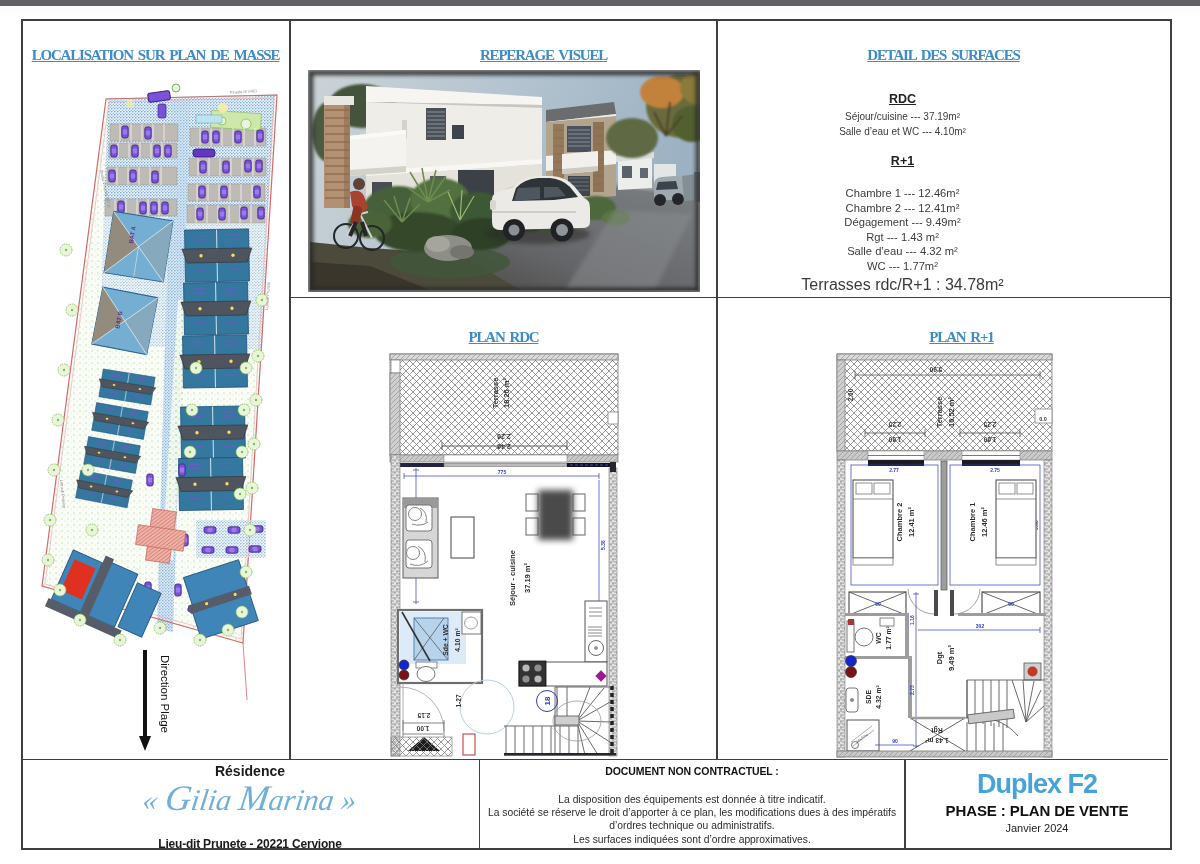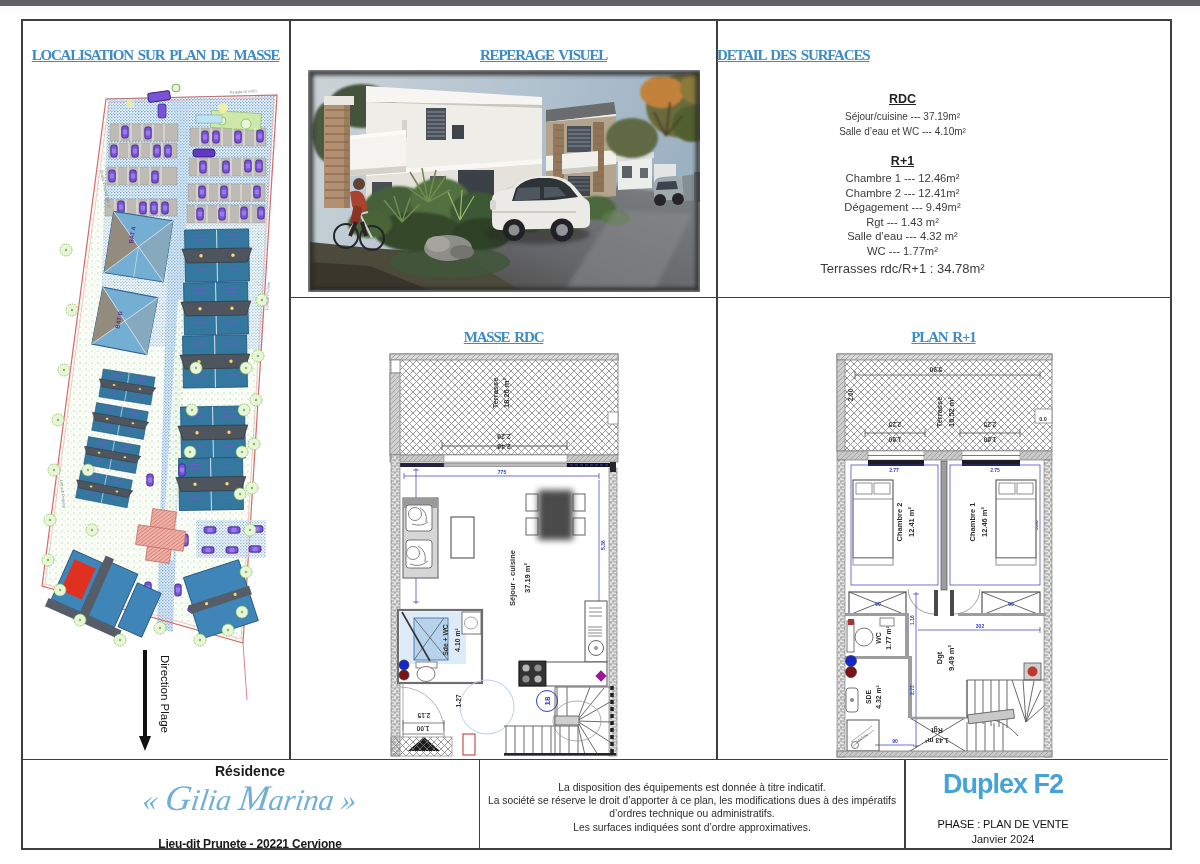--- a/index.html
+++ b/index.html
@@ -23,60 +23,61 @@
 <div class="abs" style="left:21px;top:759px;width:1147px;height:1px;background:#3f3f3f"></div>
 
 <div class="abs" style="left:479px;top:759px;width:1px;height:89px;background:#3f3f3f"></div>
 
 <div class="abs" style="left:904px;top:759px;width:2px;height:89px;background:#3f3f3f"></div>
 
 <div class="abs title" style="left:21px;top:47px;width:269px;text-align:center">LOCALISATION SUR PLAN DE MASSE</div>
 
 <div class="abs title" style="left:290px;top:47px;width:507px;text-align:center">REPERAGE VISUEL</div>
 
-<div class="abs title" style="left:717px;top:47px;width:453px;text-align:left">DETAIL DES SURFACES</div>
-
-<div class="abs title" style="left:290px;top:329px;width:427px;text-align:center">MASSE RDC</div>
-
-<div class="abs title" style="left:717px;top:329px;width:453px;text-align:center">PLAN R+1</div>
+<div class="abs title" style="left:717px;top:47px;width:453px;text-align:center">DETAIL DES SURFACES</div>
+
+<div class="abs title" style="left:290px;top:329px;width:427px;text-align:center">PLAN RDC</div>
+
+<div class="abs title" style="left:735px;top:329px;width:453px;text-align:center">PLAN R+1</div>
 
 <div class="abs" style="left:717px;top:92px;width:371px;text-align:center;color:#3b3b3b">
 
   <div style="font-weight:bold;font-size:12.5px;text-decoration:underline;color:#222">RDC</div>
 
   <div style="font-size:10px;margin-top:3px;line-height:15px">Séjour/cuisine --- 37.19m²<br>Salle d’eau et WC --- 4.10m²</div>
 
   <div style="font-weight:bold;font-size:12.5px;text-decoration:underline;color:#222;margin-top:15px">R+1</div>
 
-  <div style="font-size:11.2px;margin-top:3px;line-height:14.5px">Chambre 1 --- 12.46m²<br>Chambre 2 --- 12.41m²<br>Dégagement --- 9.49m²<br>Rgt --- 1.43 m²<br>Salle d’eau --- 4.32 m²<br>WC --- 1.77m²</div>
-
-
-  <div style="font-size:13px;margin-top:3px">Terrasses rdc/R+1 : 34.78m²</div>
+  <div style="font-size:11.2px;margin-top:18px;line-height:14.5px">Chambre 1 --- 12.46m²<br>Chambre 2 --- 12.41m²<br>Dégagement --- 9.49m²<br>Rgt --- 1.43 m²<br>Salle d’eau --- 4.32 m²<br>WC --- 1.77m²</div>
+
+
+  <div style="font-size:16px;margin-top:3px">Terrasses rdc/R+1 : 34.78m²</div>
 </div>
 
 <div class="abs" style="left:21px;top:763px;width:458px;text-align:center">
 
   <div style="font-weight:bold;font-size:14px;color:#1a1a1a">Résidence</div>
 
   <div style="font-family:'Liberation Serif',serif;font-style:italic;font-weight:normal;font-size:30px;color:#6fb0da;margin-top:0px;transform:skewX(-8deg);height:38px;line-height:38px">«&nbsp;<span style="font-size:36px">G</span>ilia <span style="font-size:36px">M</span>arina&nbsp;»</div>
 
   <div style="font-weight:bold;font-size:12px;color:#1a1a1a;margin-top:20px;letter-spacing:-0.2px">Lieu-dit Prunete - 20221 Cervione</div>
 </div>
 
 <div class="abs" style="left:480px;top:765px;width:424px;text-align:center;color:#2b2b2b">
 
+  <div style="font-weight:bold;font-size:10.5px;color:#111;letter-spacing:-0.1px">DOCUMENT NON CONTRACTUEL :</div>
 
   <div style="font-size:10.3px;margin-top:16px;line-height:13.2px">La disposition des équipements est donnée à titre indicatif.<br>La société se réserve le droit d’apporter à ce plan, les modifications dues à des impératifs<br>d’ordres technique ou administratifs.<br>Les surfaces indiquées sont d’ordre approximatives.</div>
 </div>
 
-<div class="abs" style="left:872px;top:763px;width:262px;text-align:center">
+<div class="abs" style="left:906px;top:763px;width:262px;text-align:center">
 
   <div style="font-weight:bold;font-size:27px;color:#45a3da;letter-spacing:-1px;margin-top:6px">Duplex F2</div>
 
-  <div style="font-weight:normal;font-size:11px;color:#111;margin-top:18px;letter-spacing:-0.1px">PHASE : PLAN DE VENTE</div>
+  <div style="font-weight:bold;font-size:15px;color:#111;margin-top:2px;letter-spacing:-0.1px">PHASE : PLAN DE VENTE</div>
 
   <div style="font-size:11px;color:#222;margin-top:3px">Janvier 2024</div>
 </div>
 
 <svg class="abs" style="left:30px;top:80px" width="250" height="680" viewBox="30 80 250 680">
 <defs>
 <pattern id="bdot" width="3" height="3" patternUnits="userSpaceOnUse">
   <rect width="3" height="3" fill="#edf3f9"></rect>
   <circle cx="0.8" cy="0.8" r="0.75" fill="#4f93cc"></circle>
   <circle cx="2.3" cy="2.3" r="0.6" fill="#6aa6d6"></circle>

